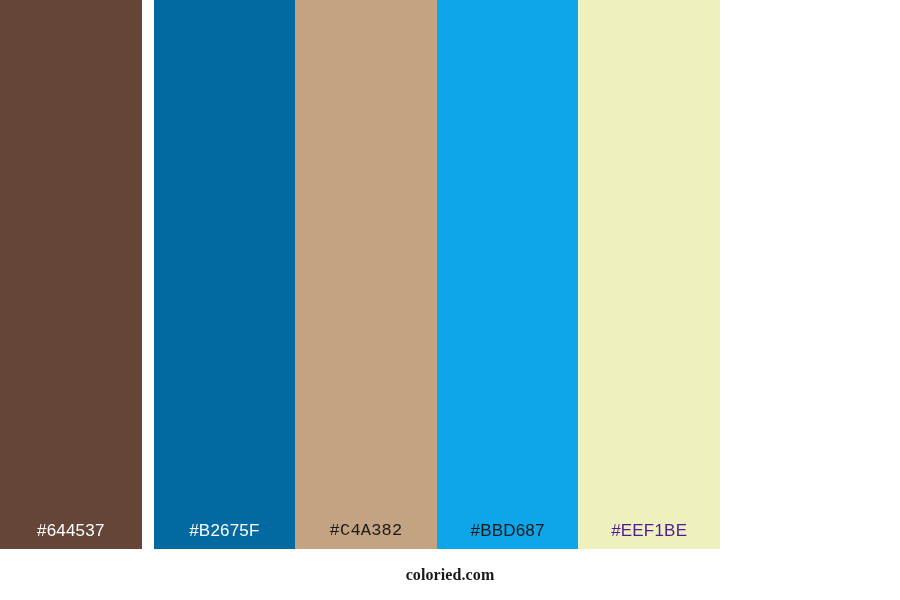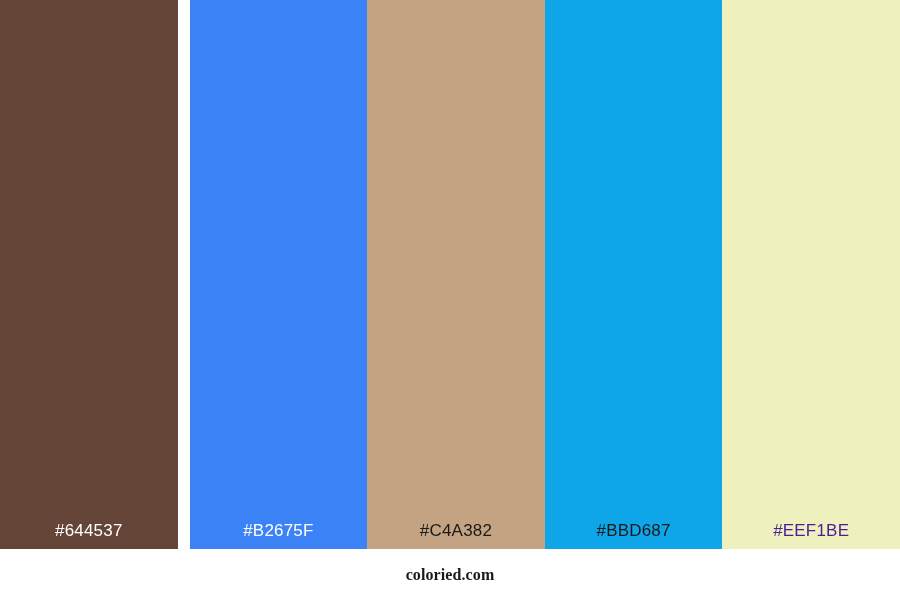--- a/index.html
+++ b/index.html
@@ -16,21 +16,21 @@
   #palette-page {
     width: 900px;
     height: 600px;
     display: flex;
     flex-direction: column;
     background: #ffffff;
   }
   #swatch-strip {
     display: flex;
     flex-direction: row;
-    width: 900px;
+    width: 720px;
     height: 549px;
   }
   .swatch {
     flex: 1 1 0;
     position: relative;
     display: flex;
     align-items: flex-end;
     justify-content: center;
     height: 549px;
   }
@@ -65,26 +65,26 @@
 <body style="background-color: rgb(255, 255, 255);">
 
 <div id="palette-page">
 
   <div id="swatch-strip">
 
     <div class="swatch" style="background-color: rgb(100, 69, 55);">
       <span class="swatch-label" style="color: rgb(255, 255, 255);">#644537</span>
     </div>
 
-    <div class="swatch" style="background-color: #3b82f6; margin-left: 12px;">
+    <div class="swatch" style="background-color: #0369a1; margin-left: 12px;">
       <span class="swatch-label" style="color: rgb(255, 255, 255);">#B2675F</span>
     </div>
 
     <div class="swatch" style="background-color: rgb(196, 163, 130);">
-      <span class="swatch-label" style="color: rgb(26, 26, 26);">#C4A382</span>
+      <span class="swatch-label" style="color: rgb(26, 26, 26); font-family: Liberation Mono, monospace;">#C4A382</span>
     </div>
 
     <div class="swatch" style="background-color: #0ea5e9;">
       <span class="swatch-label" style="color: rgb(26, 26, 26);">#BBD687</span>
     </div>
 
     <div class="swatch" style="background-color: rgb(238, 241, 190);">
       <span class="swatch-label" style="color: #4c1d95;">#EEF1BE</span>
     </div>
 

